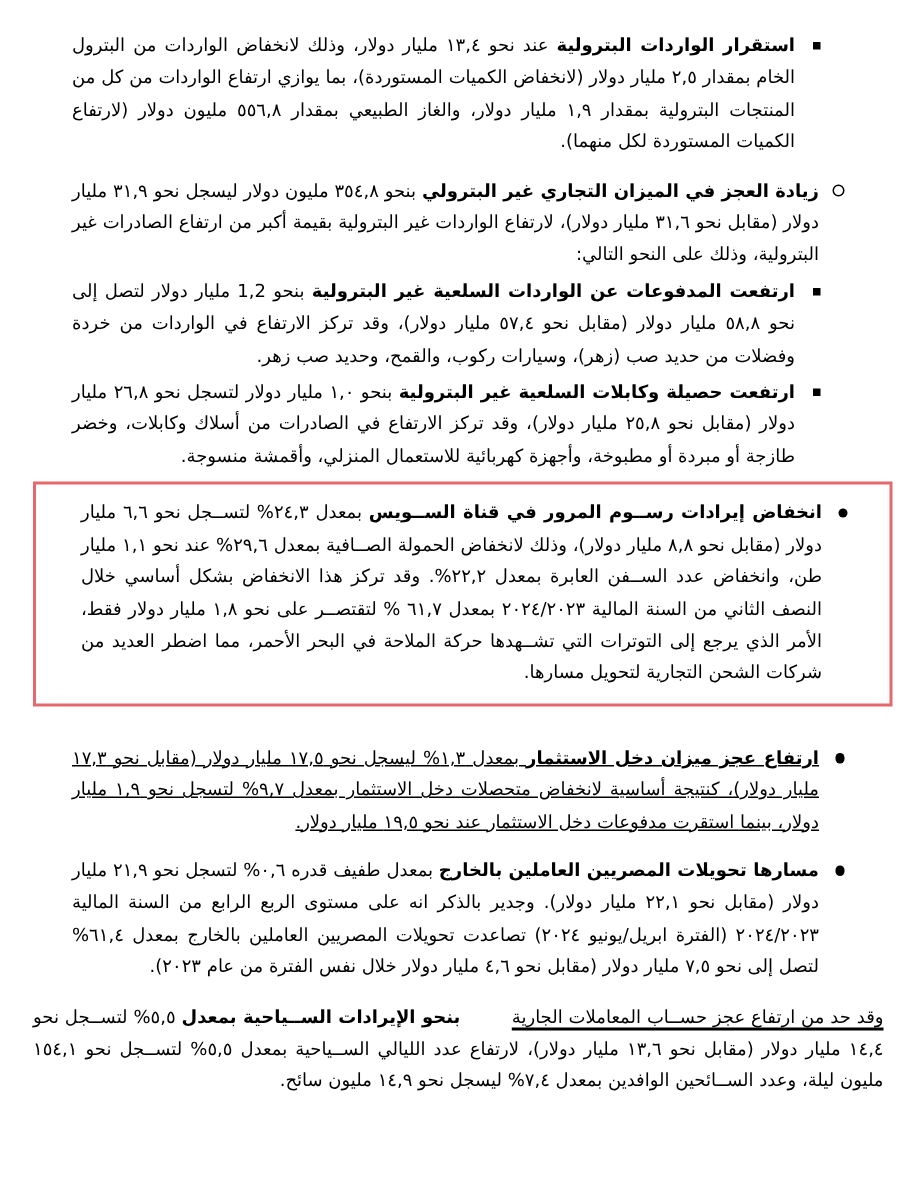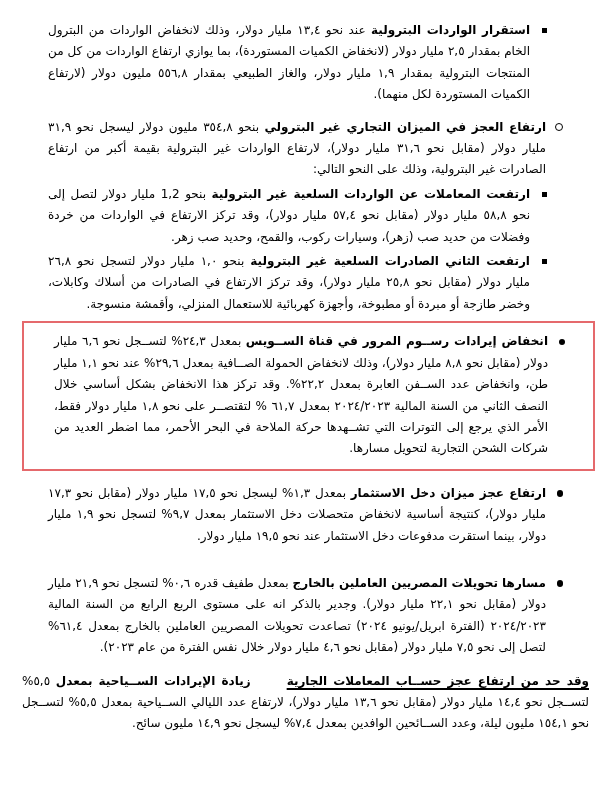--- a/index.html
+++ b/index.html
@@ -18,67 +18,67 @@
   .li1{margin:0 30px 10px 40px;padding-right:19px;}
   
   .li2{margin:0 46px 3px 40px;padding-right:19px;}
   .marker{position:absolute;right:2px;display:block;}
   .m-square{top:8px;width:5px;height:5px;background:#000;}
   .m-circle{top:6.5px;width:6px;height:6px;border:1.3px solid #000;border-radius:50%;background:transparent;}
   .m-dot{top:7.5px;width:6.5px;height:6.5px;background:#000;border-radius:50%;}
   b{font-weight:bold;}
   .highlight-box{
     border:2px solid var(--hl-border,#e5696c);
-    margin:4px 0 12px 14px;
+    margin:4px 0 24px 14px;
     padding:8px 12px 9px 26px;
   }
   .highlight-box .li1{margin:0 14px 0 4px;}
   .closing{
     margin:12px 6px 0 14px;text-align:justify;
   }
-  .u{font-weight:bold;text-decoration:underline;text-decoration-thickness:1.5px;text-underline-offset:3px;margin-left:30px;}
+  .u{font-weight:normal;text-decoration:underline;text-decoration-thickness:1.5px;text-underline-offset:3px;margin-left:30px;}
   .lead-b{font-weight:bold;}
 </style>
 </head>
 <body>
 
 <div class="page" style="--page-bg: #ffffff; --text-color: #000000; --hl-border: #e5696c;">
 
   <div class="li li2" style="margin-bottom:11px;">
     <span class="marker m-square"></span>
     <span class="txt"><b>استقرار الواردات البترولية</b><span> عند نحو ١٣,٤ مليار دولار، وذلك لانخفاض الواردات من البترول الخام بمقدار ٢,٥ مليار دولار (لانخفاض الكميات المستوردة)، بما يوازي ارتفاع الواردات من كل من المنتجات البترولية بمقدار ١,٩ مليار دولار، والغاز الطبيعي بمقدار ٥٥٦,٨ مليون دولار (لارتفاع الكميات المستوردة لكل منهما).</span></span>
   </div>
 
   <div class="li li1" style="margin-bottom:3px;">
     <span class="marker m-circle"></span>
-    <span class="txt"><b>ارتفاع العجز في الميزان التجاري غير البترولي</b><span> بنحو ٣٥٤,٨ مليون دولار ليسجل نحو ٣١,٩ مليار دولار (مقابل نحو ٣١,٦ مليار دولار)، لارتفاع الواردات غير البترولية بقيمة أكبر من ارتفاع الصادرات غير البترولية، وذلك على النحو التالي:</span></span>
+    <span class="txt"><b>زيادة العجز في الميزان التجاري غير البترولي</b><span> بنحو ٣٥٤,٨ مليون دولار ليسجل نحو ٣١,٩ مليار دولار (مقابل نحو ٣١,٦ مليار دولار)، لارتفاع الواردات غير البترولية بقيمة أكبر من ارتفاع الصادرات غير البترولية، وذلك على النحو التالي:</span></span>
   </div>
 
   <div class="li li2">
     <span class="marker m-square"></span>
-    <span class="txt"><b>ارتفعت المعاملات عن الواردات السلعية غير البترولية</b><span> بنحو 1,2 مليار دولار لتصل إلى نحو ٥٨,٨ مليار دولار (مقابل نحو ٥٧,٤ مليار دولار)، وقد تركز الارتفاع في الواردات من خردة وفضلات من حديد صب (زهر)، وسيارات ركوب، والقمح، وحديد صب زهر.</span></span>
+    <span class="txt"><b>ارتفعت المدفوعات عن الواردات السلعية غير البترولية</b><span> بنحو 1,2 مليار دولار لتصل إلى نحو ٥٨,٨ مليار دولار (مقابل نحو ٥٧,٤ مليار دولار)، وقد تركز الارتفاع في الواردات من خردة وفضلات من حديد صب (زهر)، وسيارات ركوب، والقمح، وحديد صب زهر.</span></span>
   </div>
 
   <div class="li li2" style="margin-bottom:6px;">
     <span class="marker m-square"></span>
-    <span class="txt"><b>ارتفعت الثاني الصادرات السلعية غير البترولية</b><span> بنحو ١,٠ مليار دولار لتسجل نحو ٢٦,٨ مليار دولار (مقابل نحو ٢٥,٨ مليار دولار)، وقد تركز الارتفاع في الصادرات من أسلاك وكابلات، وخضر طازجة أو مبردة أو مطبوخة، وأجهزة كهربائية للاستعمال المنزلي، وأقمشة منسوجة.</span></span>
+    <span class="txt"><b>ارتفعت حصيلة وكابلات السلعية غير البترولية</b><span> بنحو ١,٠ مليار دولار لتسجل نحو ٢٦,٨ مليار دولار (مقابل نحو ٢٥,٨ مليار دولار)، وقد تركز الارتفاع في الصادرات من أسلاك وكابلات، وخضر طازجة أو مبردة أو مطبوخة، وأجهزة كهربائية للاستعمال المنزلي، وأقمشة منسوجة.</span></span>
   </div>
 
   <div class="highlight-box">
     <div class="li li1">
       <span class="marker m-dot"></span>
       <span class="txt"><b>انخفاض إيرادات رســوم المرور في قناة الســويس</b><span> بمعدل ٢٤,٣% لتســجل نحو ٦,٦ مليار دولار (مقابل نحو ٨,٨ مليار دولار)، وذلك لانخفاض الحمولة الصــافية بمعدل ٢٩,٦% عند نحو ١,١ مليار طن، وانخفاض عدد الســفن العابرة بمعدل ٢٢,٢%. وقد تركز هذا الانخفاض بشكل أساسي خلال النصف الثاني من السنة المالية ٢٠٢٤/٢٠٢٣ بمعدل ٦١,٧ % لتقتصــر على نحو ١,٨ مليار دولار فقط، الأمر الذي يرجع إلى التوترات التي تشــهدها حركة الملاحة في البحر الأحمر، مما اضطر العديد من شركات الشحن التجارية لتحويل مسارها.</span></span>
     </div>
   </div>
 
-  <div class="li li1" style="margin-bottom:26px;">
+  <div class="li li1" style="margin-bottom:11px;text-decoration:underline;">
     <span class="marker m-dot"></span>
     <span class="txt"><b>ارتفاع عجز ميزان دخل الاستثمار</b><span> بمعدل ١,٣% ليسجل نحو ١٧,٥ مليار دولار (مقابل نحو ١٧,٣ مليار دولار)، كنتيجة أساسية لانخفاض متحصلات دخل الاستثمار بمعدل ٩,٧% لتسجل نحو ١,٩ مليار دولار، بينما استقرت مدفوعات دخل الاستثمار عند نحو ١٩,٥ مليار دولار.</span></span>
   </div>
 
   <div class="li li1" style="margin-bottom:12px;">
     <span class="marker m-dot"></span>
     <span class="txt"><b>مسارها تحويلات المصريين العاملين بالخارج</b><span> بمعدل طفيف قدره ٠,٦% لتسجل نحو ٢١,٩ مليار دولار (مقابل نحو ٢٢,١ مليار دولار). وجدير بالذكر انه على مستوى الربع الرابع من السنة المالية ٢٠٢٤/٢٠٢٣ (الفترة ابريل/يونيو ٢٠٢٤) تصاعدت تحويلات المصريين العاملين بالخارج بمعدل ٦١,٤% لتصل إلى نحو ٧,٥ مليار دولار (مقابل نحو ٤,٦ مليار دولار خلال نفس الفترة من عام ٢٠٢٣).</span></span>
   </div>
 
-  <p class="closing"><span class="u">وقد حد من ارتفاع عجز حســاب المعاملات الجارية</span><span class="lead-b"> زيادة الإيرادات الســياحية بمعدل</span><span> ٥,٥% لتســجل نحو ١٤,٤ مليار دولار (مقابل نحو ١٣,٦ مليار دولار)، لارتفاع عدد الليالي الســياحية بمعدل ٥,٥% لتســجل نحو ١٥٤,١ مليون ليلة، وعدد الســائحين الوافدين بمعدل ٧,٤% ليسجل نحو ١٤,٩ مليون سائح.</span></p>
+  <p class="closing"><span class="u">وقد حد من ارتفاع عجز حســاب المعاملات الجارية</span><span class="lead-b"> بنحو الإيرادات الســياحية بمعدل</span><span> ٥,٥% لتســجل نحو ١٤,٤ مليار دولار (مقابل نحو ١٣,٦ مليار دولار)، لارتفاع عدد الليالي الســياحية بمعدل ٥,٥% لتســجل نحو ١٥٤,١ مليون ليلة، وعدد الســائحين الوافدين بمعدل ٧,٤% ليسجل نحو ١٤,٩ مليون سائح.</span></p>
 
 </div>
 
 </body></html>

